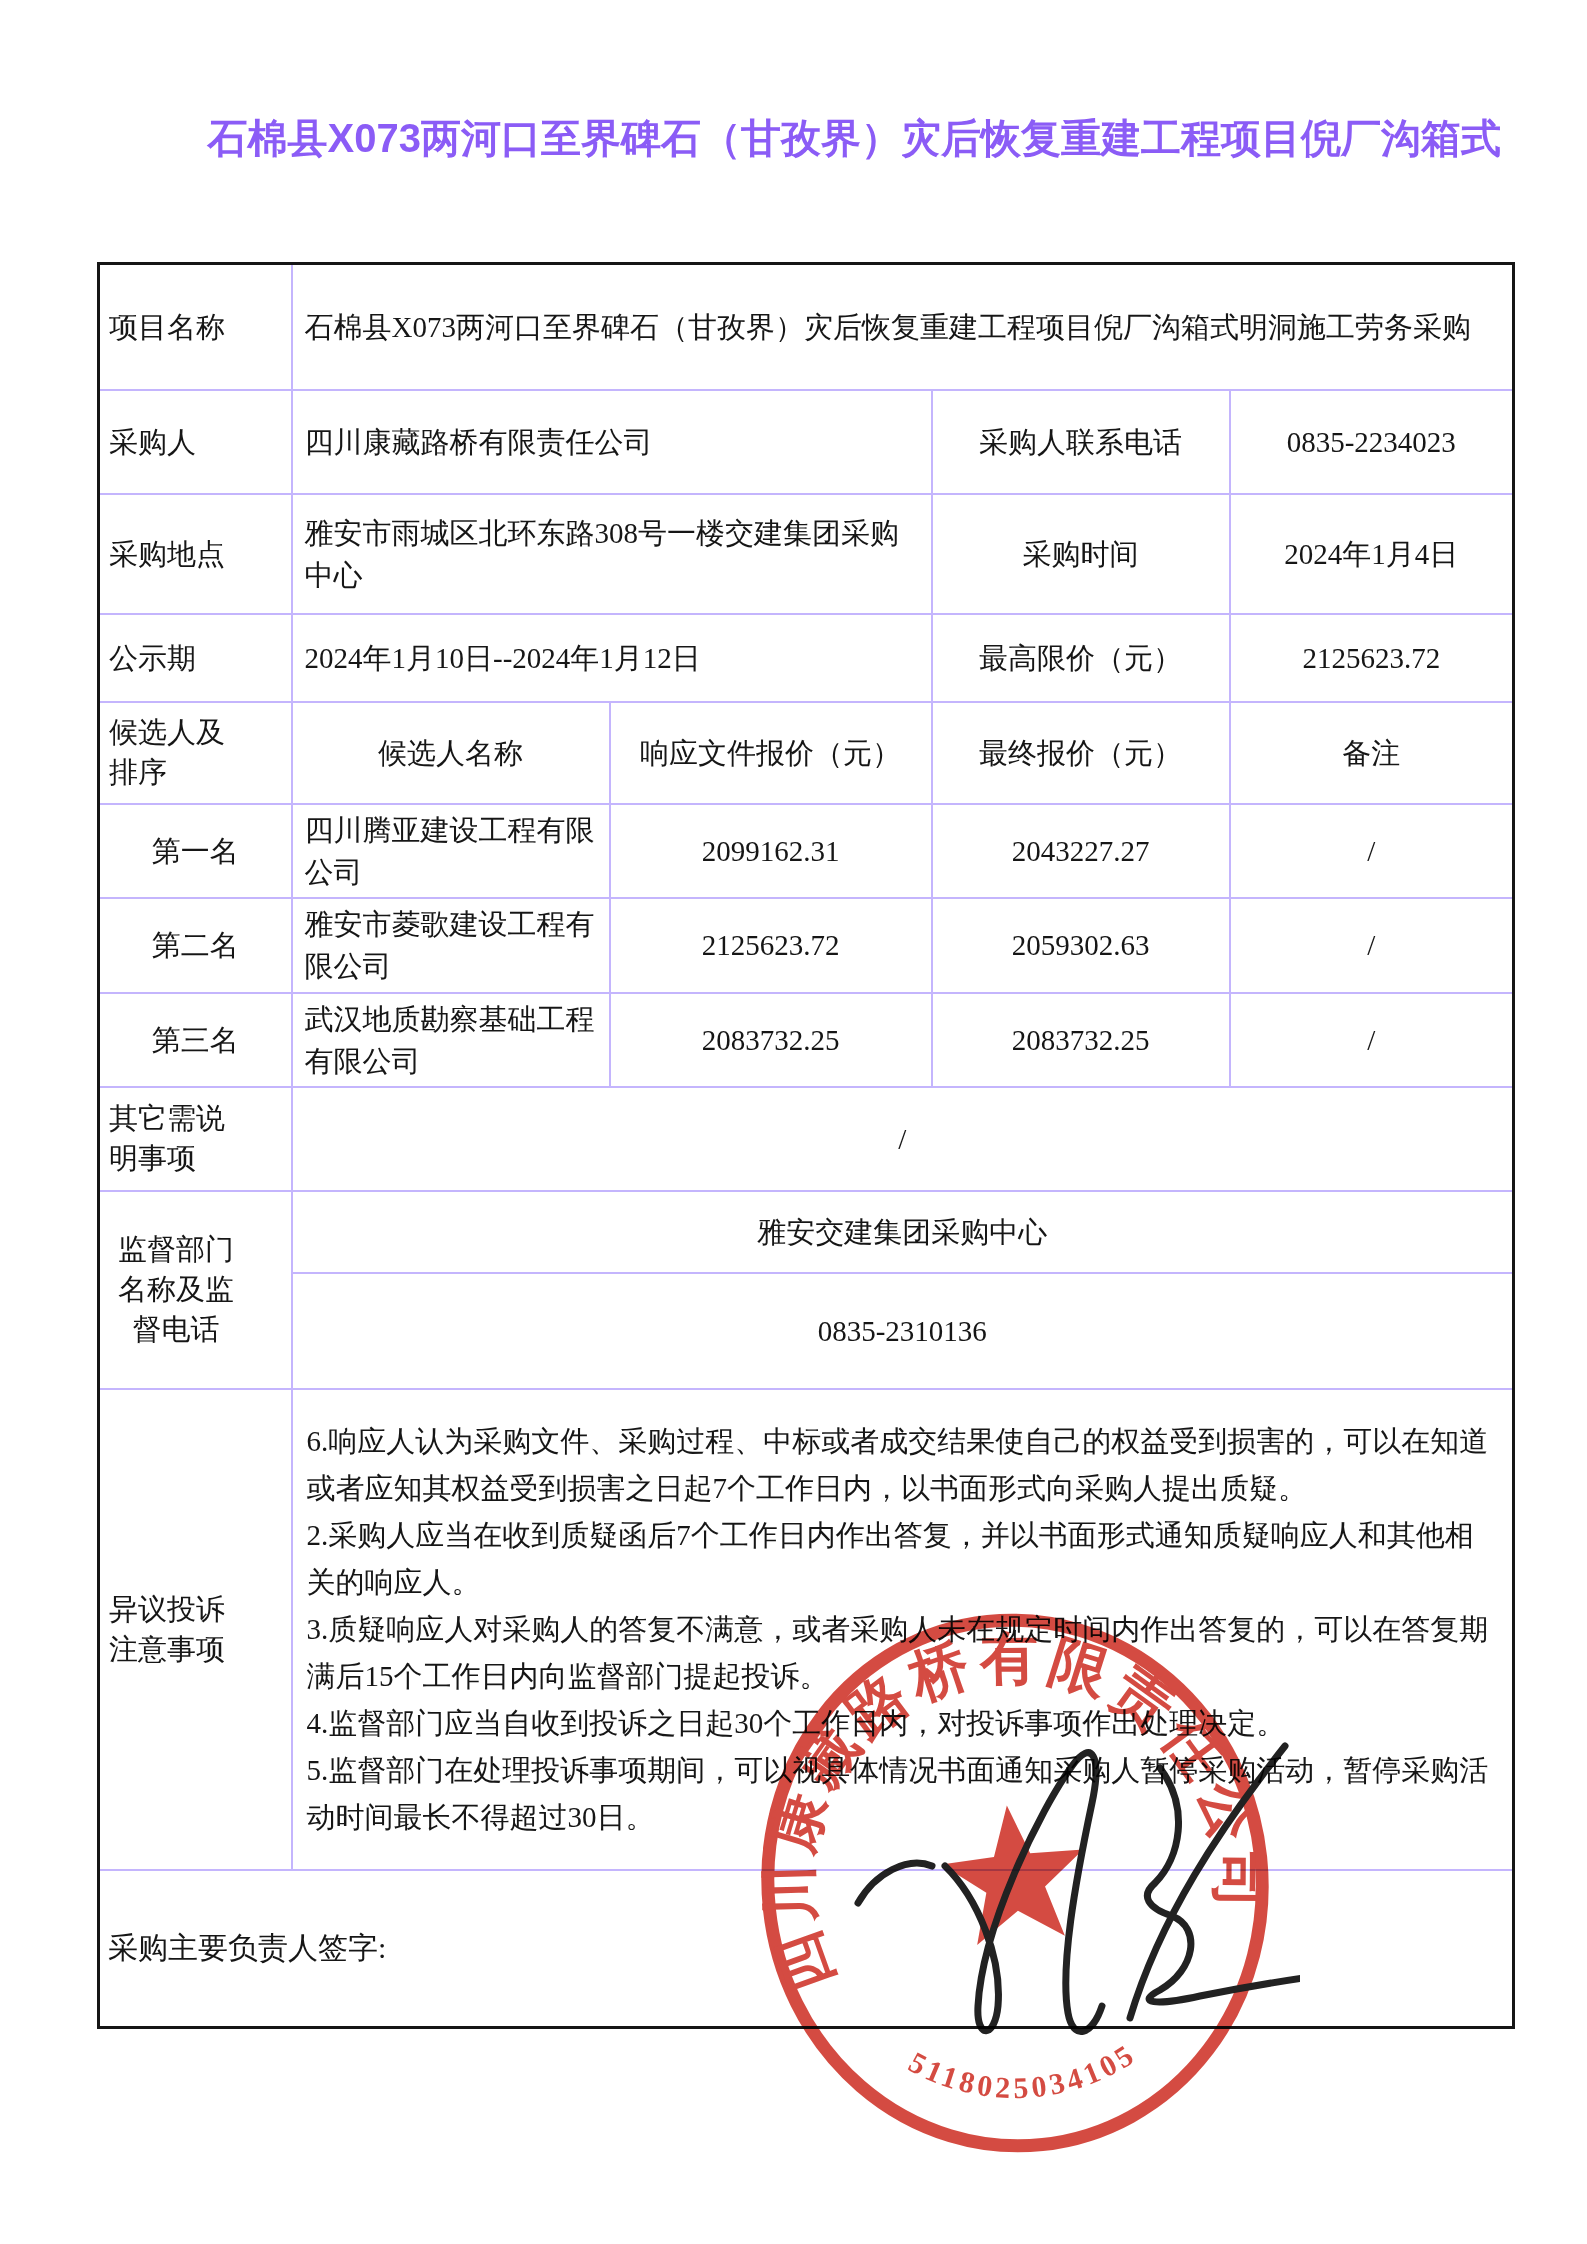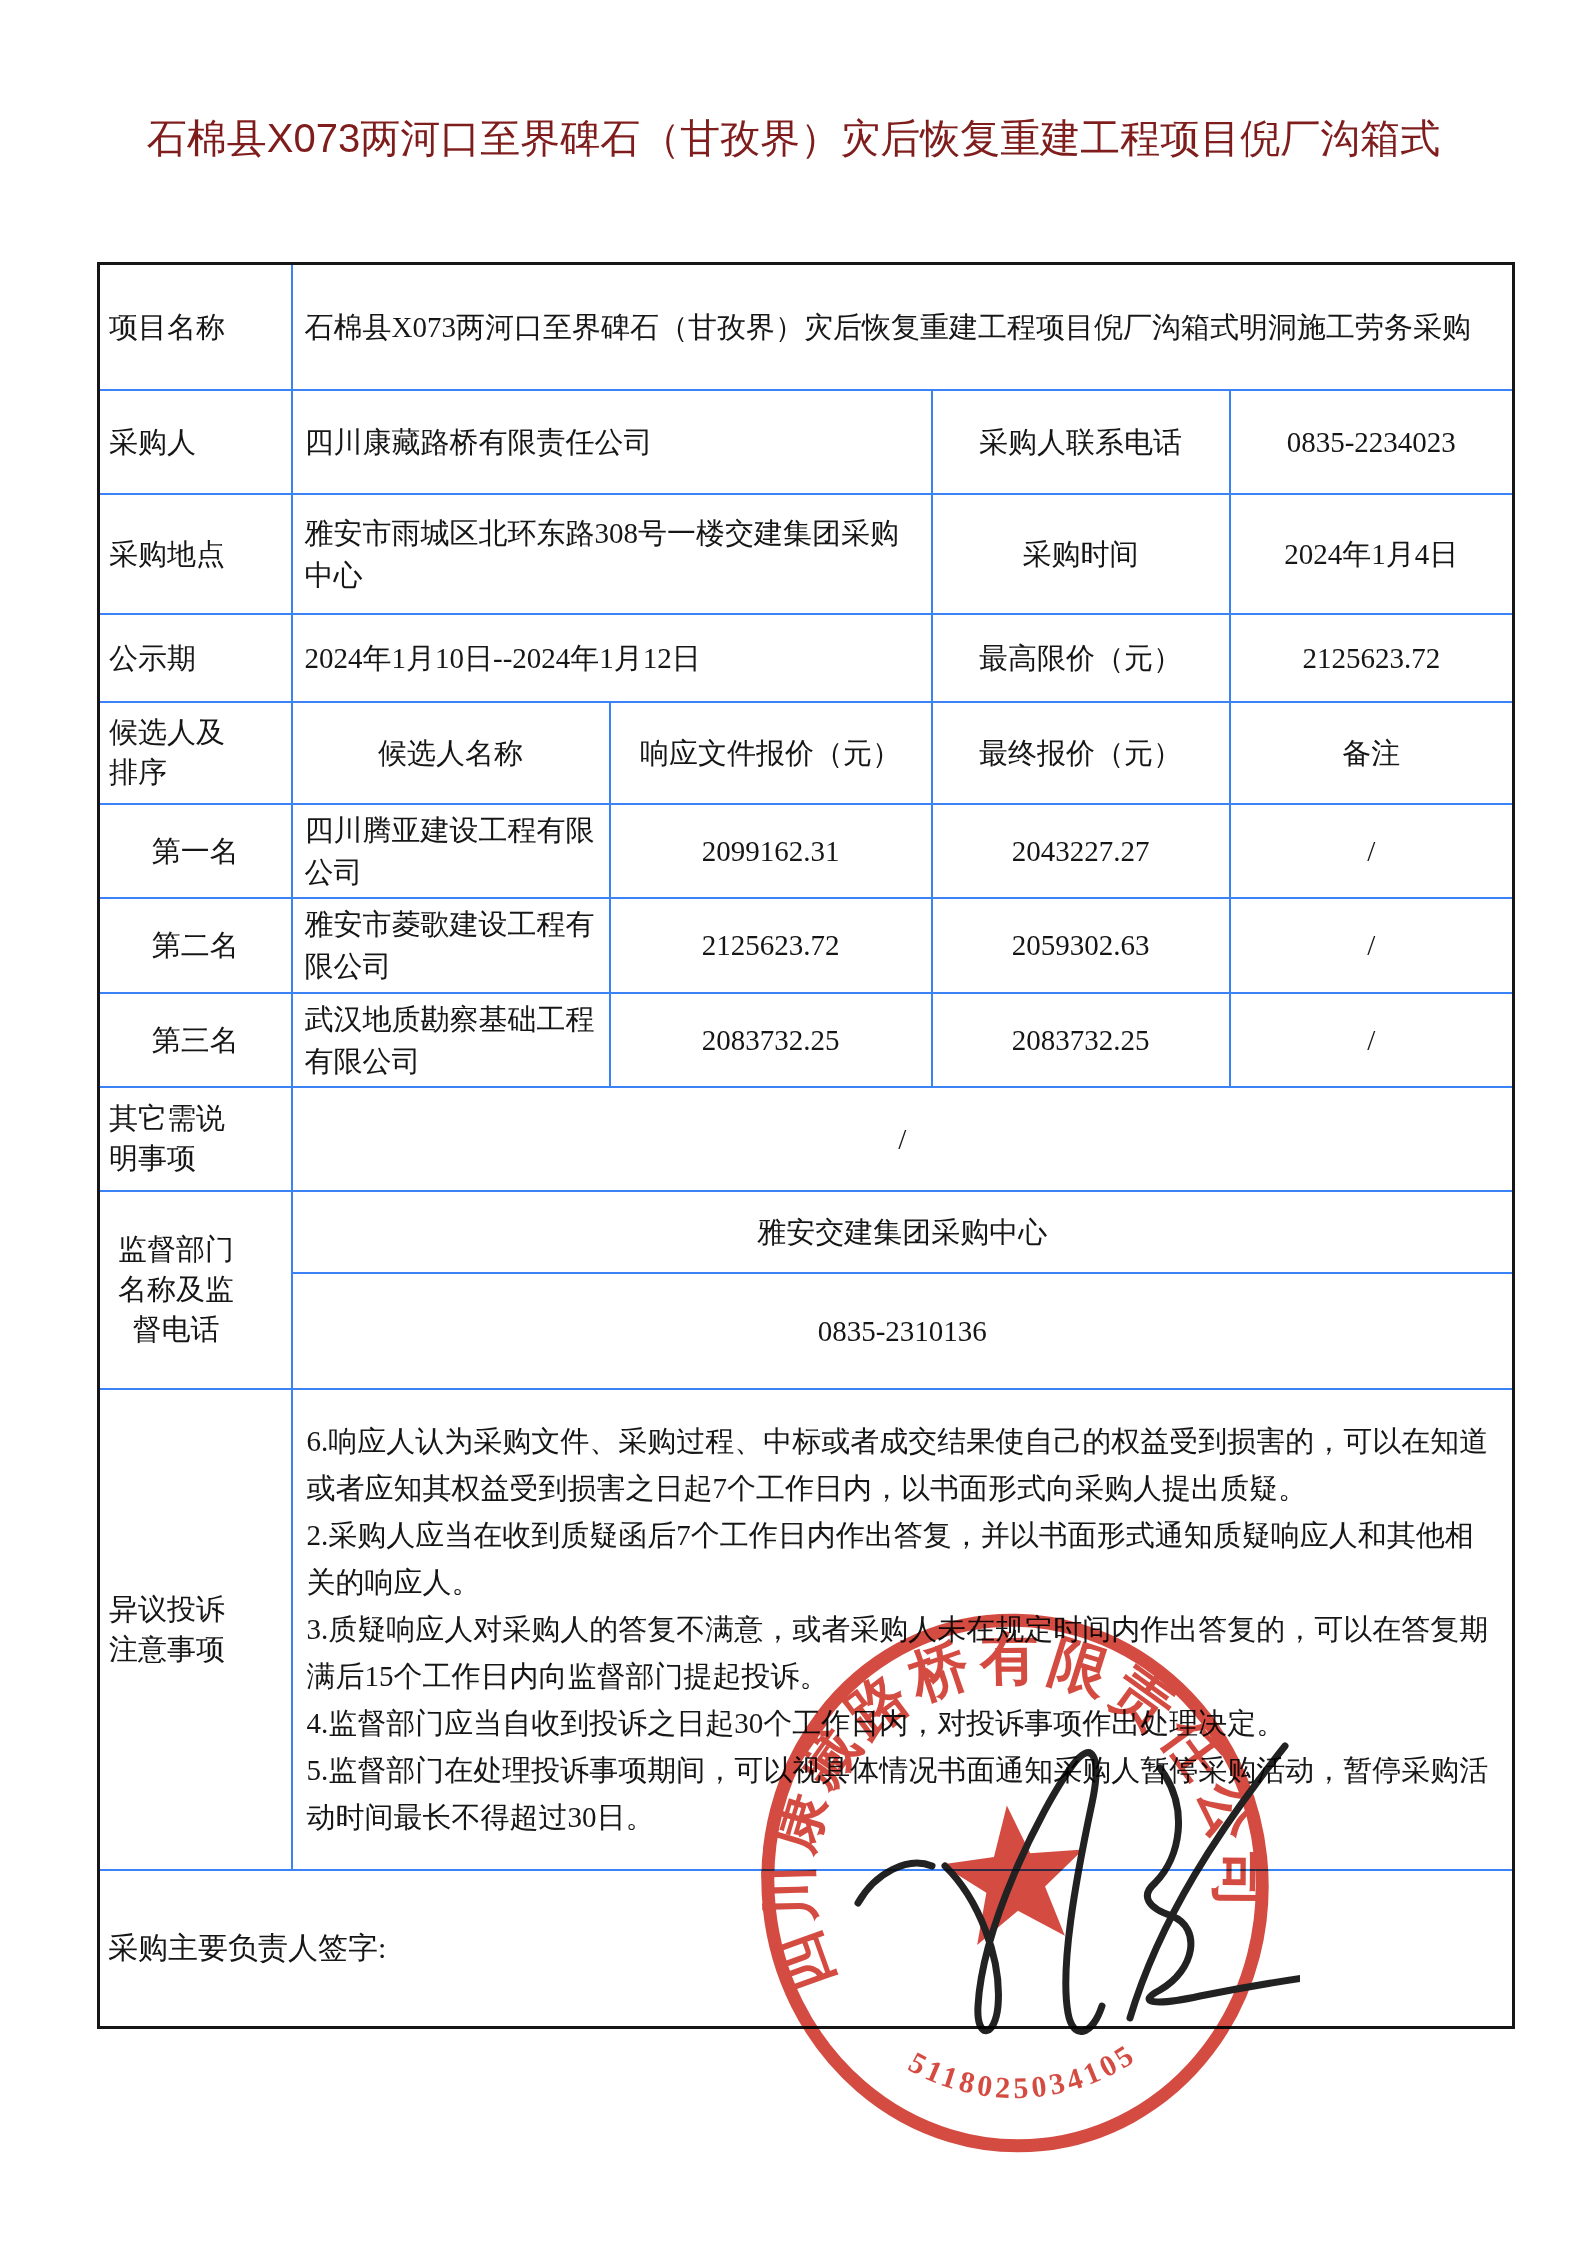--- a/index.html
+++ b/index.html
@@ -7,33 +7,33 @@
     position:relative;
     width:1587px; height:2244px;
     margin:0 auto;
     background:#ffffff;
     font-family:"Liberation Serif", serif;
     color:#161616;
     overflow:hidden;
   }
   .doc-title {
     position:absolute; left:86px; top:110px; width:1415px;
-    text-align:center;
+    text-align:right;
     font-family:"Liberation Sans", sans-serif;
-    font-weight:normal;
+    font-weight:bold;
     font-size:40px; line-height:57px;
-    color:#7f1d1d;
+    color:#8b5cf6;
   }
   table.main-table {
     position:absolute; left:97px; top:262px; width:1415px;
     border-collapse:collapse; table-layout:fixed;
     border:3px solid #161616;
   }
   td {
-    border:2px solid #3b82f6;
+    border:2px solid #c4b5fd;
     font-size:29px;
     vertical-align:middle;
     line-height:42px;
     padding:4px 8px;
     overflow:hidden;
   }
   td.lbl { text-align:left; padding-left:9px; }
   td.lbl .wrap { display:inline-block; width:134px; line-height:40px; }
   td.lbl .wrapc { display:inline-block; width:134px; line-height:40px; text-align:center; }
   td.rank { text-align:center; }

